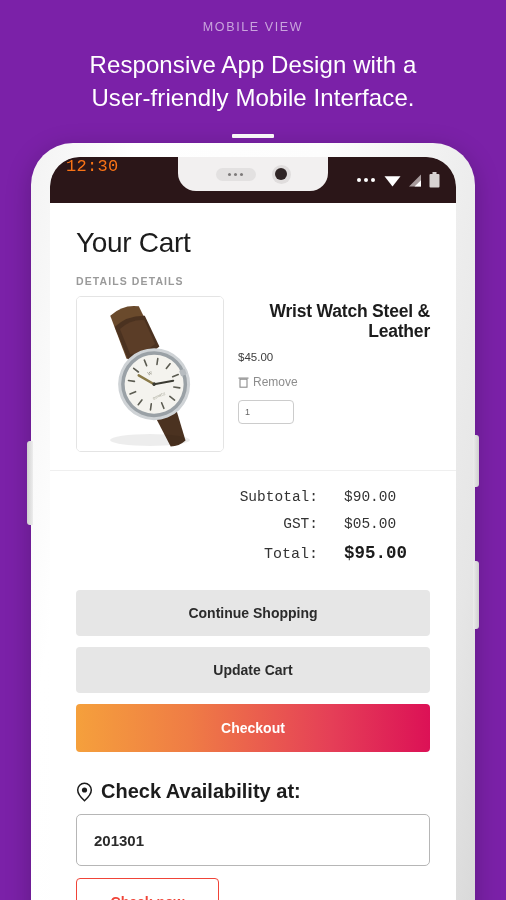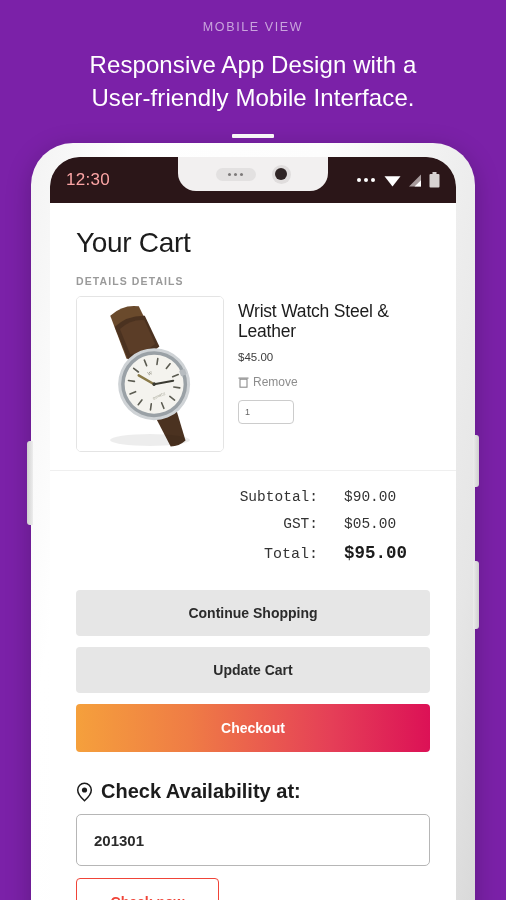--- a/index.html
+++ b/index.html
@@ -102,26 +102,26 @@
     background: #ffffff;
     border-radius: 30px 30px 0 0;
     overflow: hidden;
   }
 
   
   .statusbar {
     position: relative;
     height: 46px;
     background: #2b1618;
-    color: #fca5a5;
-    display: flex;
-    align-items: center;
+    color: #f97316;
+    display: flex;
     justify-content: space-between;
     padding: 0 16px;
     border-radius: 28px 28px 0 0;
+    font-family: Liberation Mono, monospace;
   }
   .clock {
     font-size: 17px;
     font-weight: 400;
     letter-spacing: 0.3px;
     z-index: 3;
   }
   .notch {
     position: absolute;
     left: 50%;
@@ -207,23 +207,24 @@
     display: flex;
     align-items: center;
     justify-content: center;
     overflow: hidden;
   }
 
   .product-info { padding-top: 5px; flex: 1 1 auto; min-width:0;}
   .product-name {
     font-size: 17.5px;
     color: #1c1c1c;
-    font-weight: 400;
+    font-weight: 700;
     line-height: 1.15;
     letter-spacing: -0.2px;
+    text-align: right;
   }
   .product-price {
     font-size: 11.5px;
     color: #3c3c3c;
     margin-top: 10px;
   }
   .remove-link {
     display: flex;
     align-items: center;
     gap: 4px;

